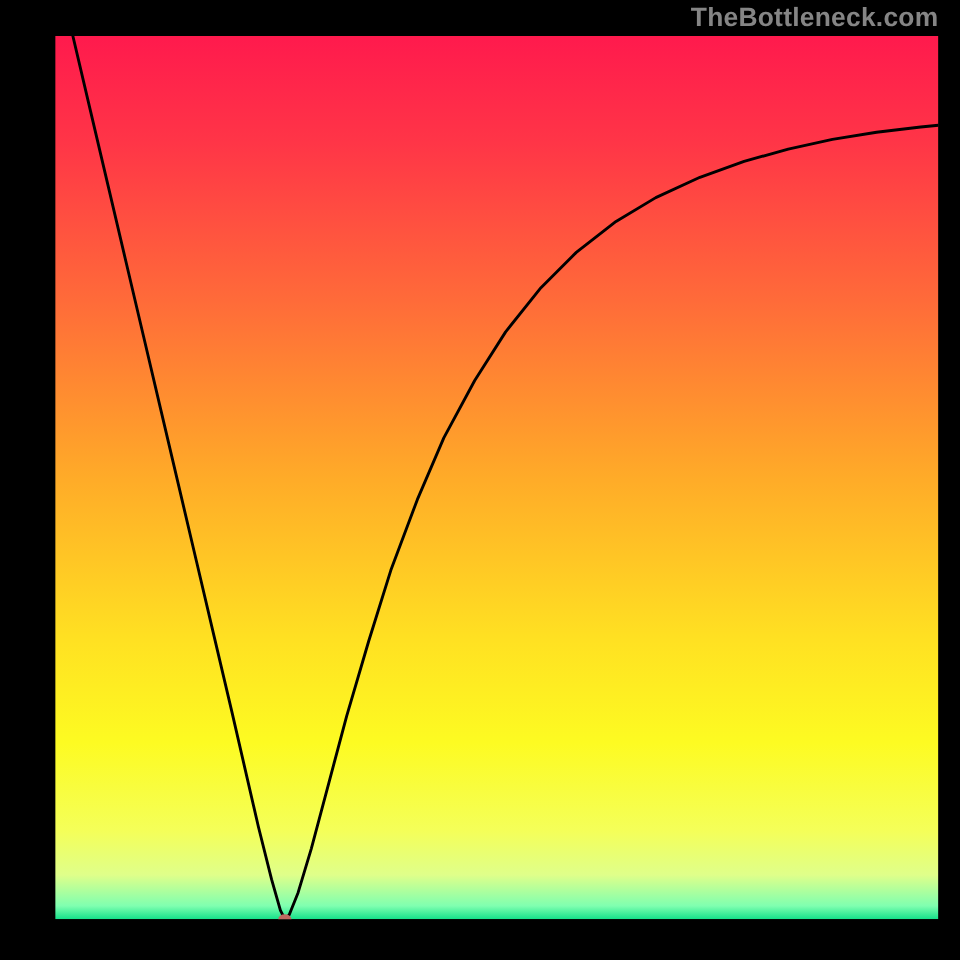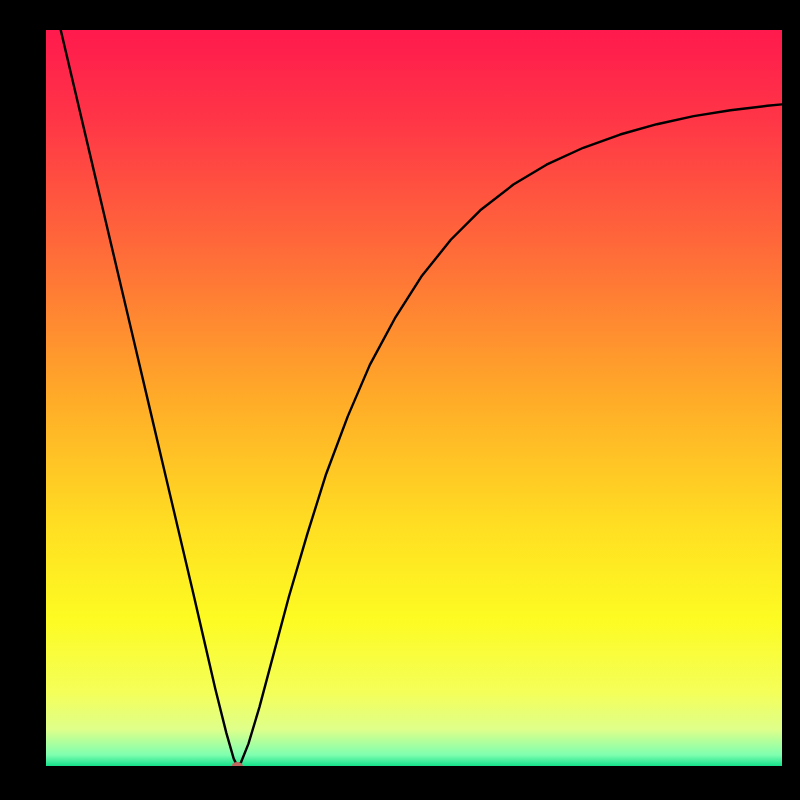--- a/index.html
+++ b/index.html
@@ -38,20 +38,21 @@
   svg.plot {
     display: block;
     width: 100%;
     height: 100%;
   }
 </style>
 </head>
 <body>
 
 <div class="frame">
+  <div class="watermark">TheBottleneck.com</div>
 
   <div class="plot-wrap">
     <svg class="plot" viewBox="0 0 100 100" preserveAspectRatio="none">
       <defs>
         <linearGradient id="bg-grad" x1="0" y1="0" x2="0" y2="1">
         <stop offset="0%" stop-color="#ff1a4d"></stop>
             <stop offset="12%" stop-color="#ff3547"></stop>
             <stop offset="30%" stop-color="#ff6b39"></stop>
             <stop offset="50%" stop-color="#ffab28"></stop>
             <stop offset="68%" stop-color="#ffe022"></stop>

